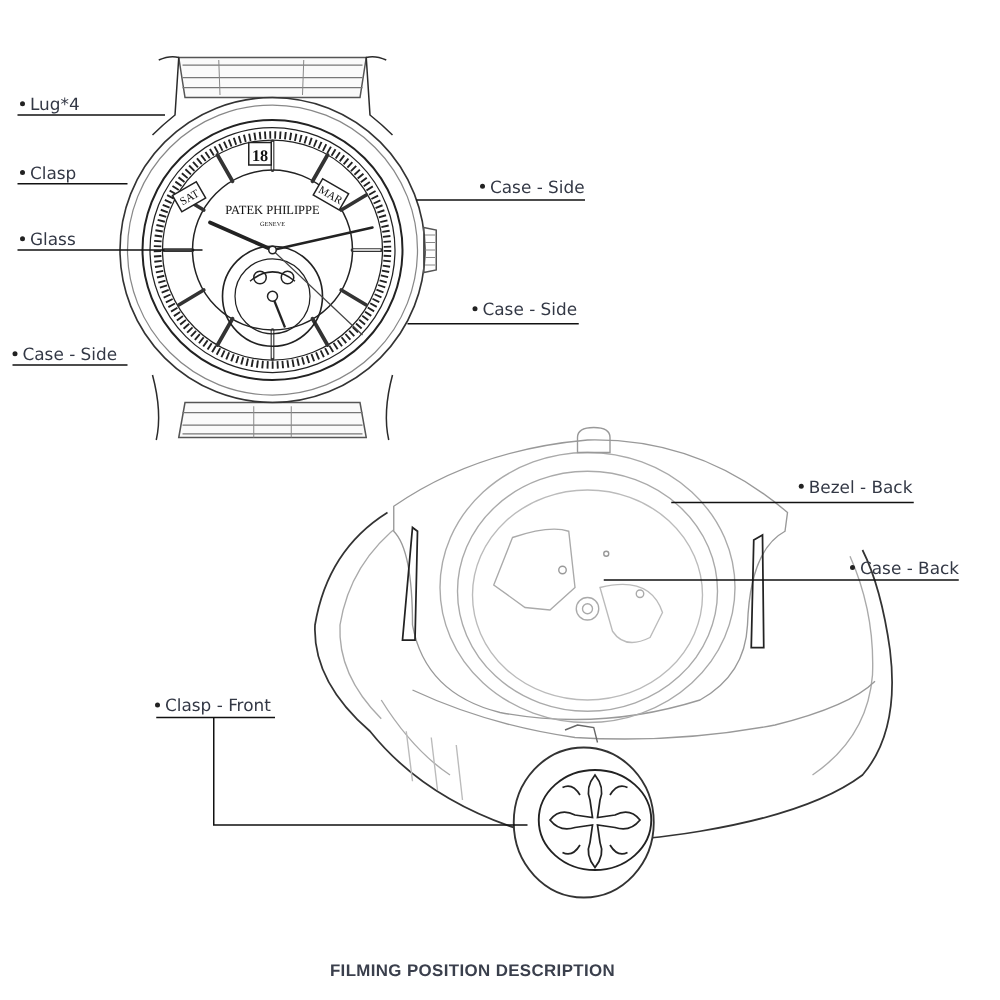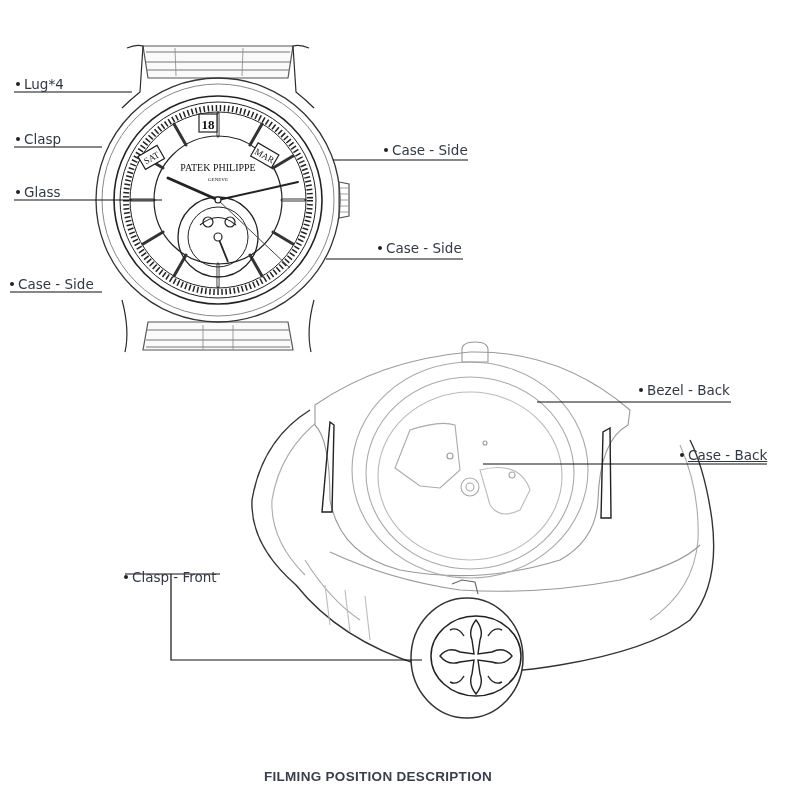--- a/index.html
+++ b/index.html
@@ -163,21 +163,21 @@
   </div>
   <div class="label" style="left:384px; top:142px;">
     <span class="dot"></span><span>Case - Side</span>
   </div>
   <div class="label" style="left:378px; top:240px;">
     <span class="dot"></span><span>Case - Side</span>
   </div>
   <div class="label" style="left:599px; top:382px;margin-left:40px;">
     <span class="dot"></span><span>Bezel - Back</span>
   </div>
-  <div class="label" style="left:680px; top:447px;text-decoration:underline;">
+  <div class="label" style="left:680px; top:447px;">
     <span class="dot"></span><span>Case - Back</span>
   </div>
-  <div class="label" style="left:124px; top:557px;margin-top:12px;">
+  <div class="label" style="left:124px; top:557px;">
     <span class="dot"></span><span>Clasp - Front</span>
   </div>
 
   <div class="footer">FILMING POSITION DESCRIPTION</div>
 </div>
 
 </body></html>

